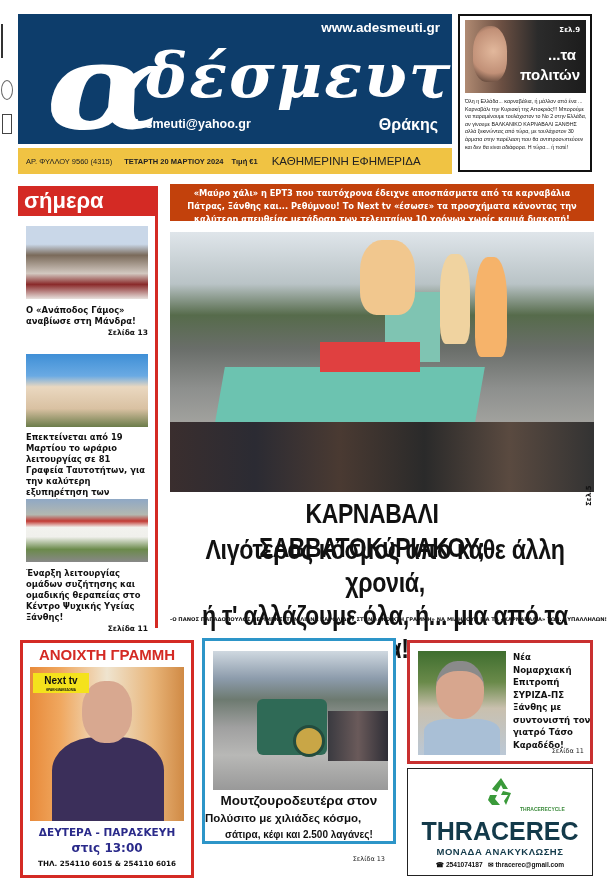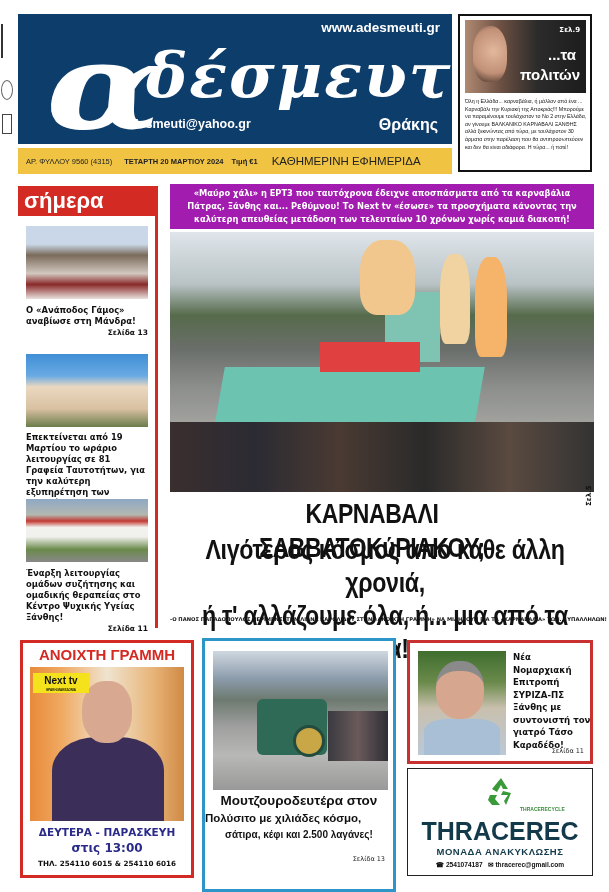--- a/index.html
+++ b/index.html
@@ -40,21 +40,21 @@
   .today .head { position:absolute; left:0; top:0; width: 140px; height: 30px; background:#d42a24; color:#fff; font-weight:bold; font-size: 22px; line-height: 30px; padding-left: 6px; font-family:"Liberation Sans",sans-serif; }
   .today .item { position:absolute; left: 8px; width: 122px; }
   .today .img { width: 122px; height: 73px; }
   .today .cap { font-size: 8.4px; font-weight:bold; line-height: 11px; margin-top: 6px; font-family:"DejaVu Sans",sans-serif; color:#111; }
   .today .page { font-size: 7.5px; font-weight:bold; text-align:right; margin-top:1px; }
   .img-wedding { background: linear-gradient(180deg, #c9d7e8 0%, #c9d7e8 25%, #7a6a5a 40%, #d2c8c0 65%, #8a2a2a 80%, #e8e2de 100%); }
   .img-building { background: linear-gradient(180deg, #3f8fd6 0%, #6aaae3 30%, #ead8c0 45%, #d9c1a2 75%, #6b7c4a 100%); }
   .img-hospital { background: linear-gradient(180deg, #8fa8c5 0%, #b3b8b0 25%, #c23a34 35%, #f2f2ee 45%, #f0f0ec 60%, #6b8a4b 80%, #888 100%); }
 
   
-  .kicker { position:absolute; left: 170px; top: 184px; width: 424px; height: 45px; background:#a21caf; color:#fff; font-weight:bold; font-size: 8.3px; line-height: 13px; padding: 3px 8px; text-align:center; font-family:"DejaVu Sans",sans-serif; }
+  .kicker { position:absolute; left: 170px; top: 184px; width: 424px; height: 37px; background:#c2410c; color:#fff; font-weight:bold; font-size: 8.3px; line-height: 13px; padding: 3px 8px; text-align:center; font-family:"DejaVu Sans",sans-serif; }
   .main-photo { position:absolute; left: 170px; top: 232px; width: 424px; height: 260px; overflow:hidden;
     background: linear-gradient(180deg, #dfe5ea 0%, #b9c3c6 20%, #566b4b 32%, #6a6e6a 45%, #8d8f8d 60%, #a4a4a0 75%, #3b3b3f 88%, #2a2a2e 100%); }
   .main-photo .float { position:absolute; left: 50px; top: 135px; width: 260px; height: 55px; background:#6cc3b0; transform: skewX(-10deg); }
   .main-photo .fig1 { position:absolute; left: 190px; top: 8px; width: 55px; height: 75px; background:#f1c78e; border-radius: 40% 40% 30% 30%; }
   .main-photo .fig2 { position:absolute; left: 270px; top: 22px; width: 30px; height: 90px; background:#f0d3a0; border-radius: 40% 40% 20% 20%; }
   .main-photo .fig3 { position:absolute; left: 305px; top: 25px; width: 32px; height: 100px; background:#f6b36a; border-radius: 40% 40% 20% 20%; }
   .main-photo .body1 { position:absolute; left: 215px; top: 60px; width: 55px; height: 70px; background:#7fc4b2; }
   .main-photo .bed { position:absolute; left: 150px; top: 110px; width: 100px; height: 30px; background:#e04040; }
   .main-photo .crowd { position:absolute; left: 0; top: 190px; width: 424px; height: 70px; background: linear-gradient(90deg, #3a2e2e, #2b2b33, #4a3a32, #2a2a2a, #5a4a40, #333); }
 
@@ -69,21 +69,21 @@
   .openline .photo { position:absolute; left: 7px; top: 24px; width: 154px; height: 154px; background: linear-gradient(90deg, #e88a3a 0%, #f0a860 20%, #efe4cf 50%, #e8b478 80%, #d08a45 100%); overflow:hidden; }
   .openline .photo .head { position:absolute; left: 52px; top: 14px; width: 50px; height: 62px; border-radius: 45% 45% 45% 45%; background:#d8a890; }
   .openline .photo .shirt { position:absolute; left: 22px; top: 70px; width: 112px; height: 84px; border-radius: 40% 40% 0 0; background:#3b2f5a; }
   .openline .nexttv { position:absolute; left: 10px; top: 30px; width: 56px; height: 20px; background:#f4e21c; color:#111; font-weight:bold; font-size: 10px; text-align:center; line-height:15px; font-family:"Liberation Sans",sans-serif; }
   .openline .nexttv small { display:block; font-size: 3px; line-height:4px; }
   .openline .days { position:absolute; left:0; top: 183px; width:100%; text-align:center; color:#2a2a8a; font-weight:bold; font-size: 10.5px; font-family:"DejaVu Sans",sans-serif; }
   .openline .time { position:absolute; left:0; top: 198px; width:100%; text-align:center; color:#2a2a8a; font-weight:bold; font-size: 12px; font-family:"DejaVu Sans",sans-serif; }
   .openline .tel { position:absolute; left:0; top: 216px; width:100%; text-align:center; color:#111; font-weight:bold; font-size: 7.2px; font-family:"DejaVu Sans",sans-serif; }
 
   
-  .trainbox { position:absolute; left: 202px; top: 638px; width: 194px; height: 254px; border: 3px solid #2d95c8; background:#fff; }
+  .trainbox { position:absolute; left: 202px; top: 638px; width: 194px; height: 206px; border: 3px solid #2d95c8; background:#fff; }
   .trainbox .photo { position:absolute; left: 8px; top: 10px; width: 175px; height: 139px; overflow:hidden;
     background: linear-gradient(180deg, #cfd8e0 0%, #8c9bab 20%, #6d7a70 35%, #a0a0a0 55%, #b8b8b6 75%, #999 100%); }
   .trainbox .photo .train { position:absolute; left: 44px; top: 48px; width: 70px; height: 56px; background:#2f6a56; border-radius: 6px; }
   .trainbox .photo .wheel { position:absolute; left: 80px; top: 74px; width: 32px; height: 32px; border-radius:50%; background:#c9a646; border: 3px solid #234c3e; }
   .trainbox .photo .crowdR { position:absolute; right:0; top: 60px; width: 60px; height: 50px; background: linear-gradient(90deg, #3a3a40, #6a5a5a, #2e2e36); }
   .trainbox .h1 { position:absolute; left: 0; top: 152px; width: 100%; text-align:center; font-family:"Liberation Sans",sans-serif; font-weight:bold; font-size: 13.5px; color:#111; }
   .trainbox .h2 { position:absolute; left: 0; top: 171px; width: 100%; text-align:left; font-family:"Liberation Sans",sans-serif; font-weight:bold; font-size: 11.5px; color:#111; }
   .trainbox .h3 { position:absolute; left: 0; top: 188px; width: 100%; text-align:center; font-family:"Liberation Sans",sans-serif; font-weight:bold; font-size: 10px; color:#111; }
   .trainbox .page { position:absolute; right: 8px; top: 214px; font-size: 6.5px; color:#222; }
 

